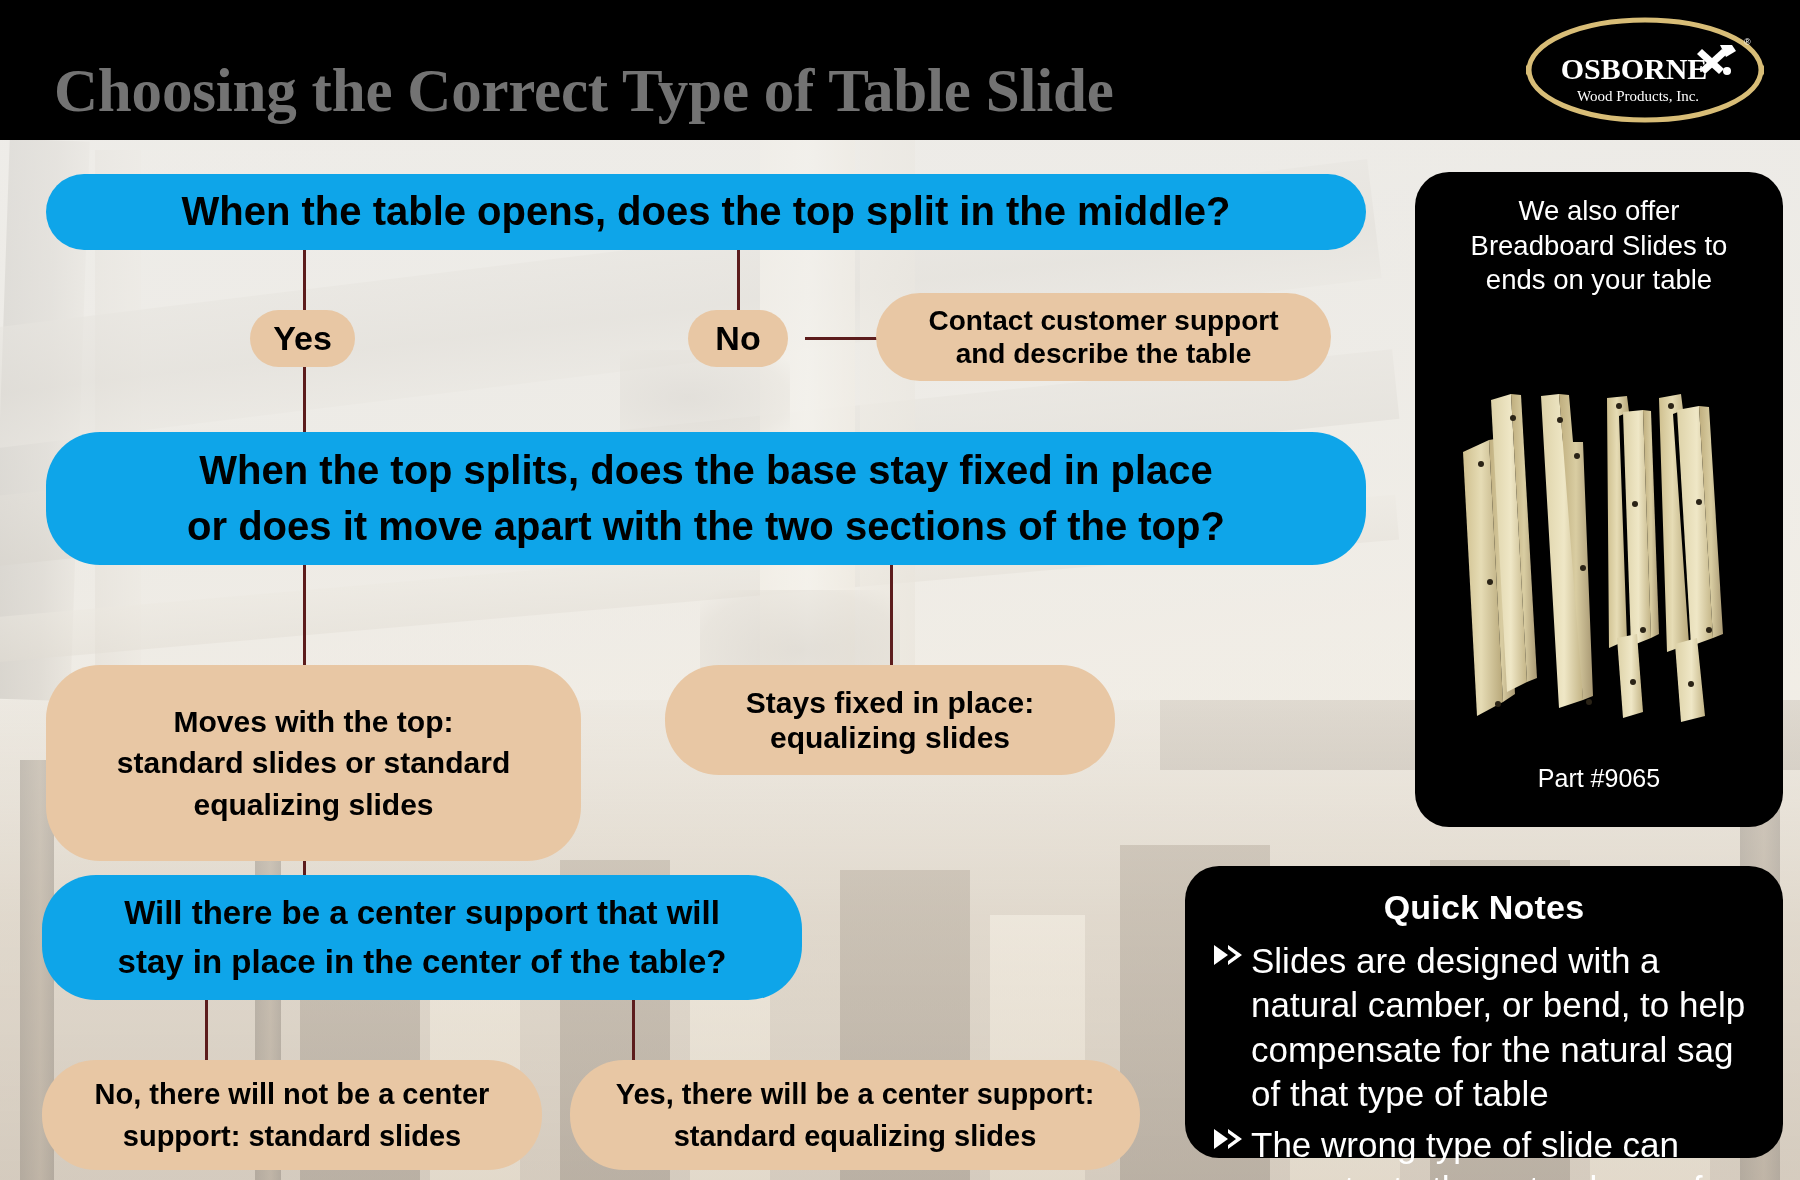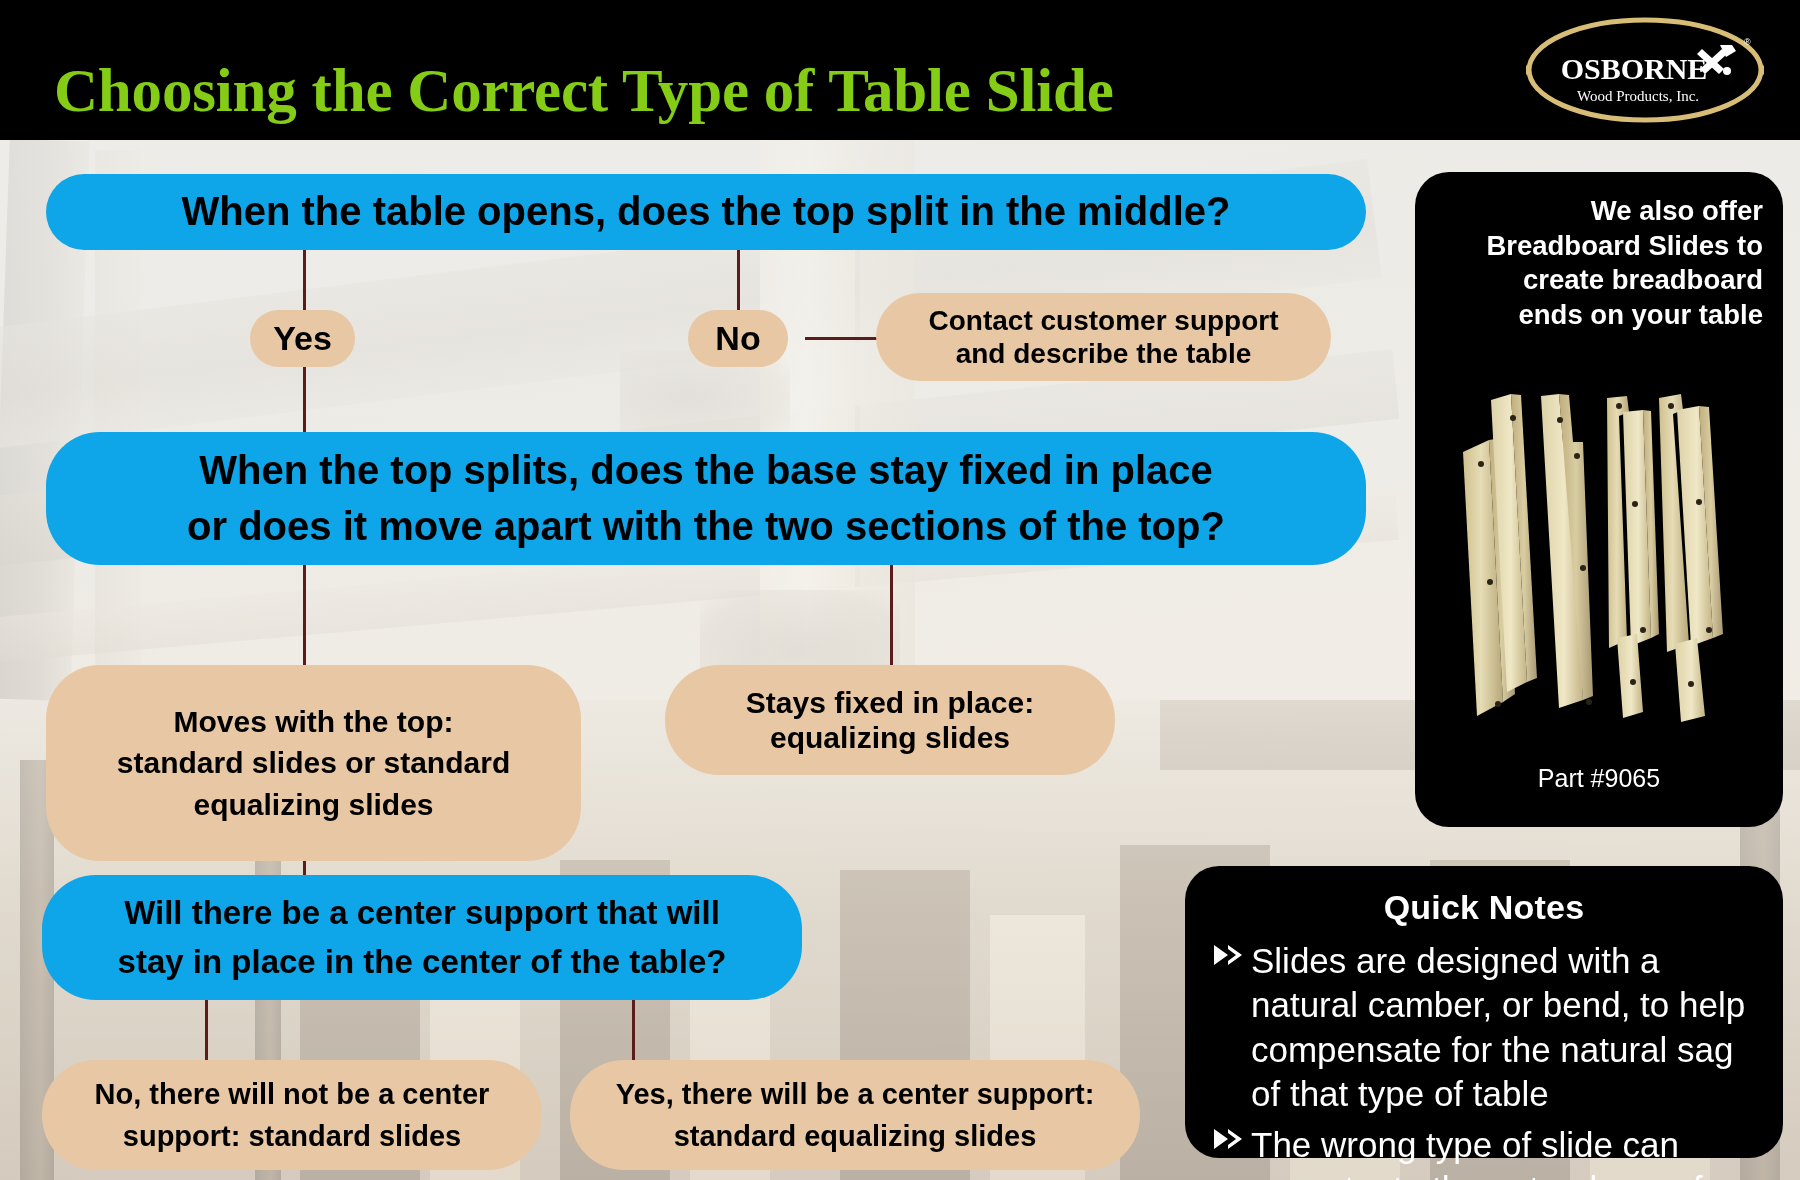--- a/index.html
+++ b/index.html
@@ -122,21 +122,21 @@
   #header {
     position: absolute;
     left: 0; top: 0;
     width: 1800px; height: 140px;
     background: #000000;
     z-index: 10;
     display: flex;
     align-items: center;
   }
   #header-title {
-    color: #84cc16;
+    color: #737373;
     font-family: "Liberation Serif", "DejaVu Serif", serif;
     font-weight: 700;
     font-size: 61px;
     letter-spacing: -0.2px;
     margin-left: 54px;
     white-space: nowrap;
     margin-top: 42px;
   }
   #logo {
     position: absolute;
@@ -180,21 +180,21 @@
   .panel {
     position: absolute;
     background: #000;
     border-radius: 34px;
     z-index: 6;
     color: #fff;
   }
   #breadboard-panel { left: 1415px; top: 172px; width: 368px; height: 655px; }
   #breadboard-caption {
     position:absolute; left:20px; top:22px; width:328px;
-    text-align:right; font-size:27.5px; font-weight:700; line-height:1.26;
+    text-align:center; font-size:27.5px; font-weight:400; line-height:1.26;
   }
   #breadboard-photo {
     position:absolute; left:22px; top:210px; width:324px; height:350px;
     background:#000; overflow:hidden;
   }
   #breadboard-part {
     position:absolute; left:0; bottom:34px; width:100%;
     text-align:center; font-size:25px; font-weight:400;
   }
 
@@ -324,21 +324,20 @@
 
   <div class="node a" style="left:570px; top:1060px; width:570px; height:110px; font-size:29px; flex-direction:column; gap:8px;">
     <span style="font-weight:600;">Yes, there will be a center support:</span>
     <span style="font-weight:800;">standard equalizing slides</span>
   </div>
 
   <div class="panel" id="breadboard-panel">
     <div id="breadboard-caption">
       <div>We also offer</div>
       <div>Breadboard Slides to</div>
-      <div>create breadboard</div>
       <div>ends on your table</div>
     </div>
 
     <div id="breadboard-photo">
       <svg viewBox="0 0 324 350" width="324" height="350">
         <defs>
           <linearGradient id="w1" x1="0" y1="0" x2="1" y2="0">
             <stop offset="0%" stop-color="#cfc08f"></stop>
               <stop offset="45%" stop-color="#e6dcb5"></stop>
             <stop offset="100%" stop-color="#b8a87a"></stop>

